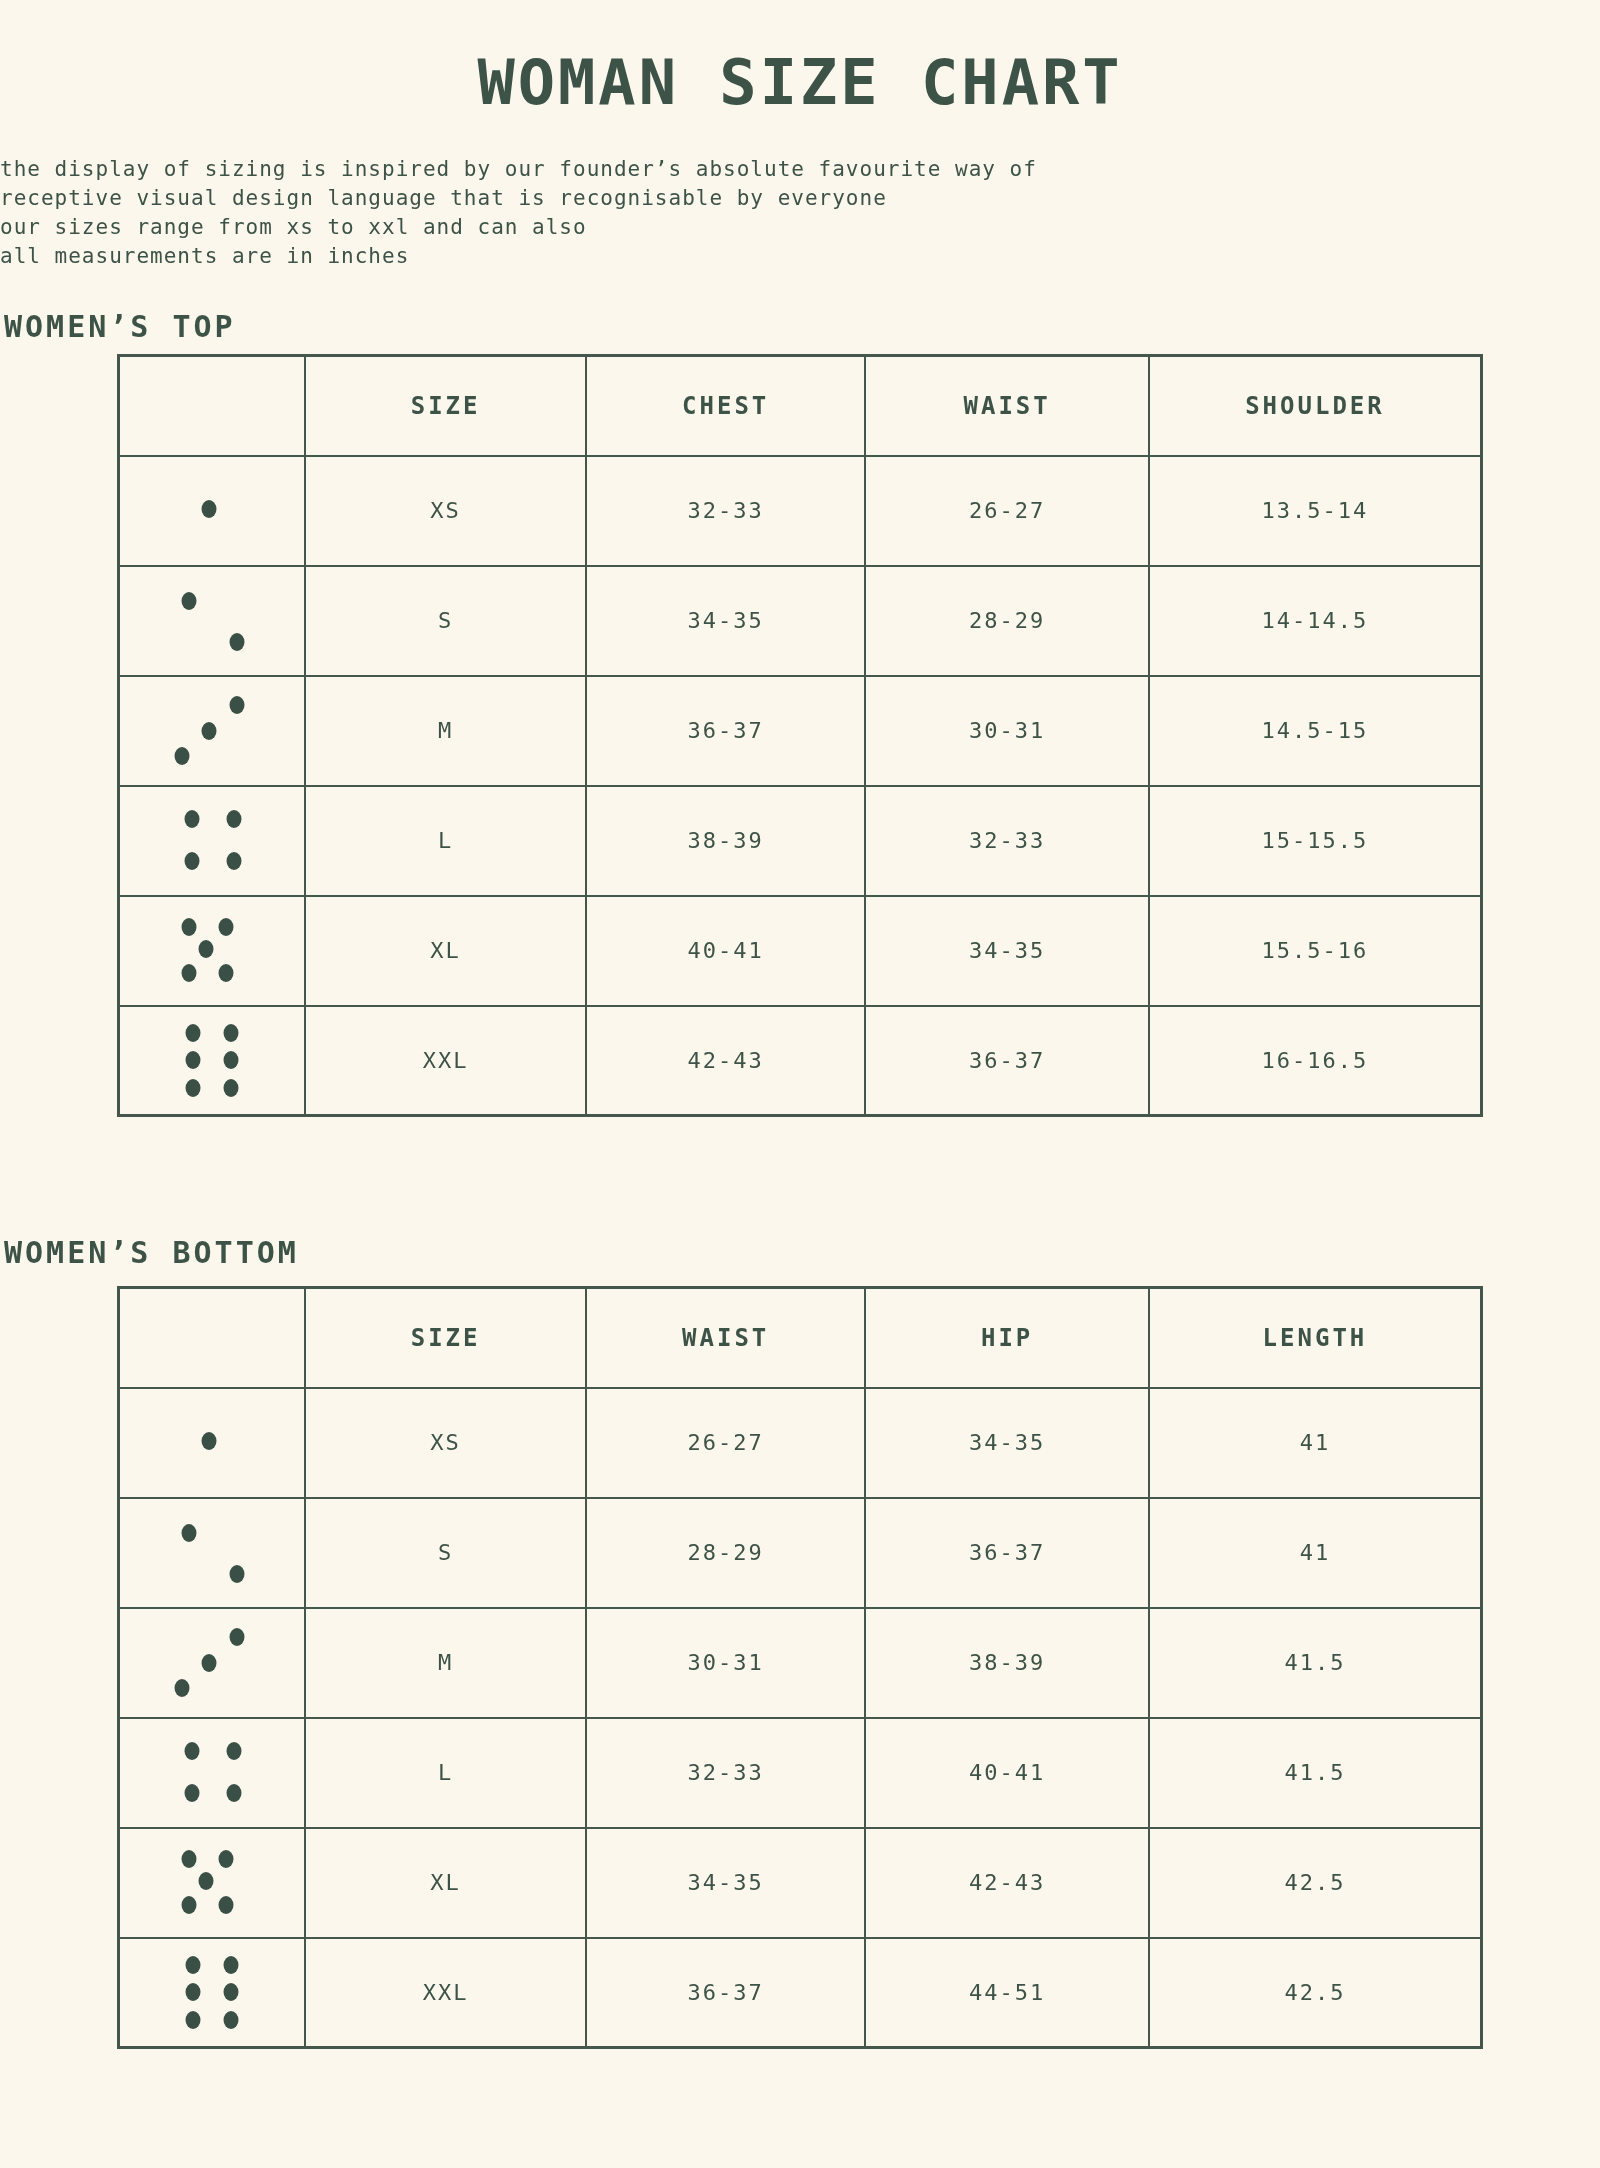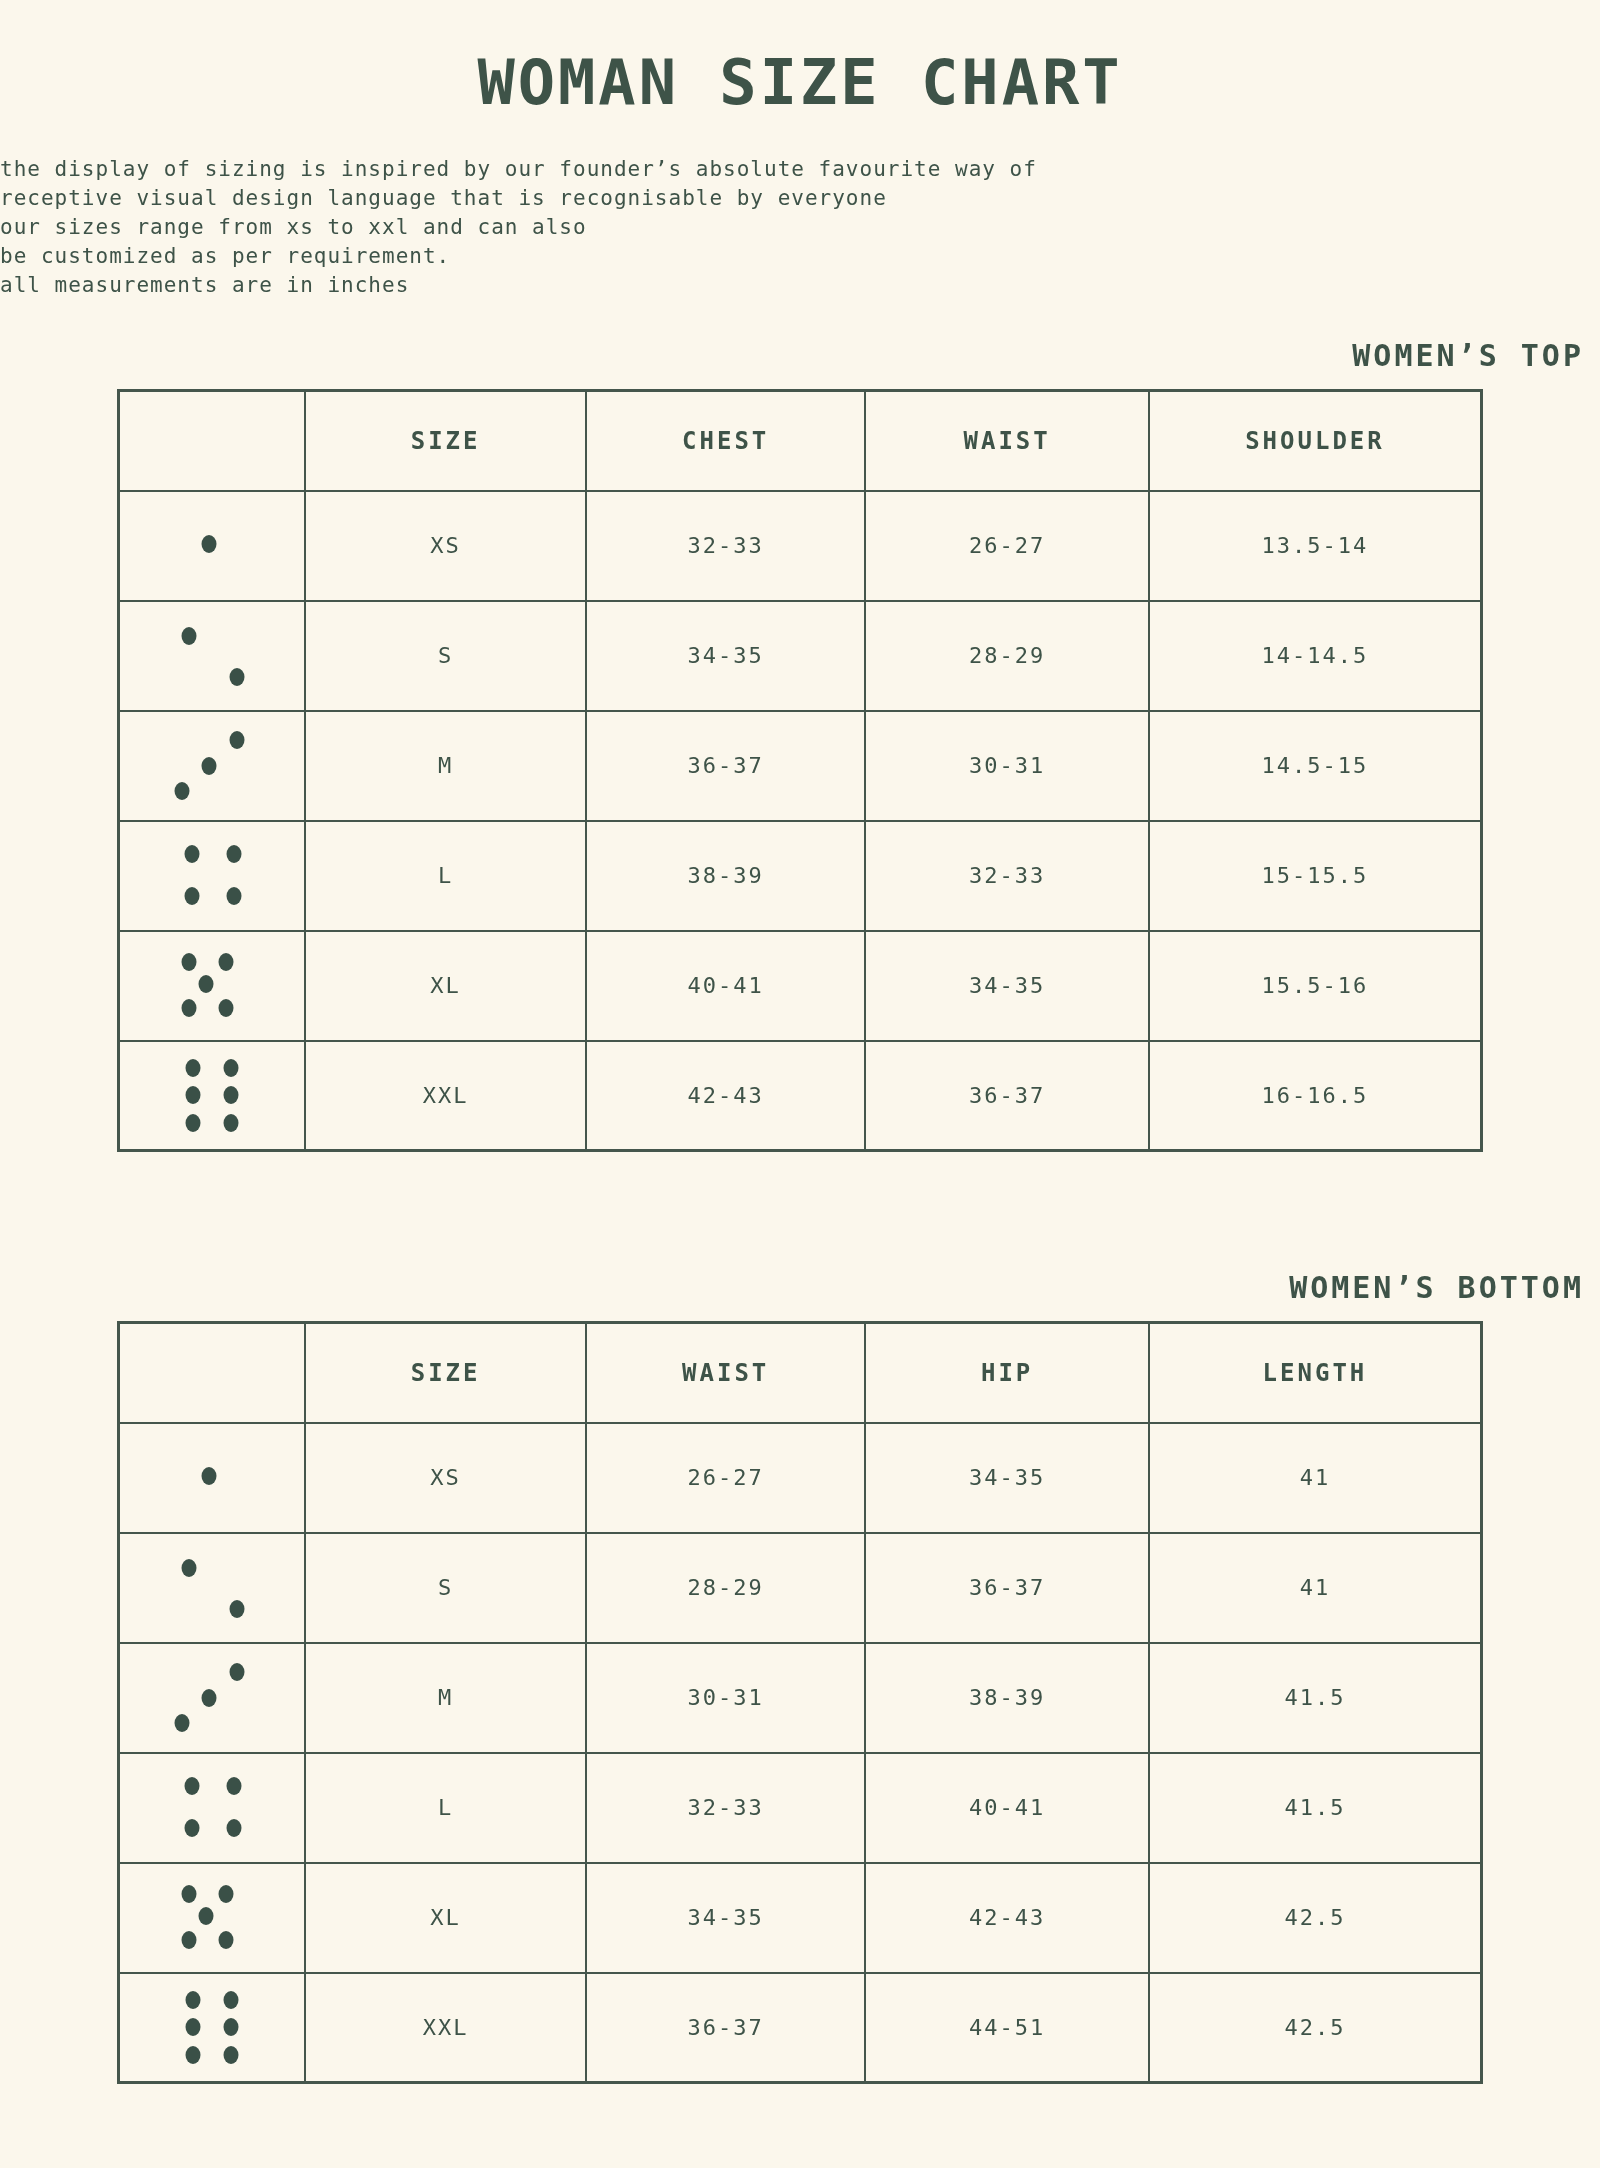--- a/index.html
+++ b/index.html
@@ -31,22 +31,22 @@
     line-height: 1.05;
   }
   .intro {
     margin-top: 40px;
     font-size: 21px;
     letter-spacing: 1px;
     line-height: 29px;
   }
   .intro p { margin: 0; }
   .section-heading {
-    margin: 16px;
-    text-align: right;
+    margin: 4px;
+    text-align: left;
     font-size: 30px;
     font-weight: bold;
     letter-spacing: 3px;
   }
   .section-top .section-heading { margin-top: 38px; }
   .section-bottom .section-heading { margin-top: 118px; }
   table.size-table {
     width: 1366px;
     margin: 10px auto 0 auto;
     border-collapse: collapse;
@@ -122,21 +122,20 @@
 <body>
 
 <div class="page">
 
   <h1 class="page-title">WOMAN SIZE CHART</h1>
 
   <div class="intro">
     <p>the display of sizing is inspired by our founder’s absolute favourite way of</p>
     <p>receptive visual design language that is recognisable by everyone</p>
     <p>our sizes range from xs to xxl and can also</p>
-    <p>be customized as per requirement.</p>
     <p>all measurements are in inches</p>
   </div>
 
   <section class="section-top">
     <h2 class="section-heading">WOMEN’S TOP</h2>
     <table class="size-table">
         <thead>
           <tr>
             <th class="col-dice"></th>
             <th class="col-size">SIZE</th>

